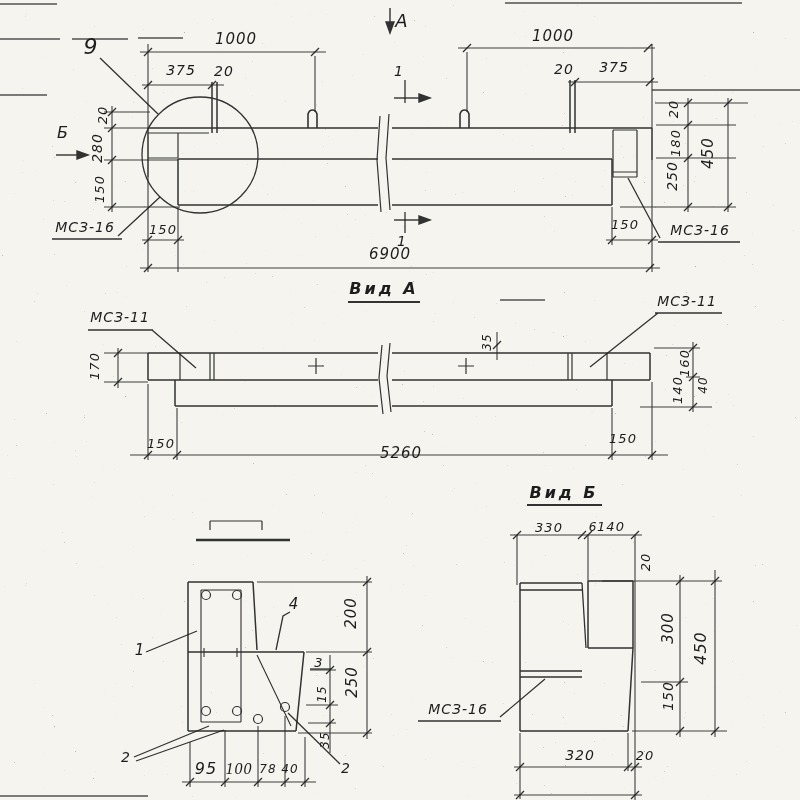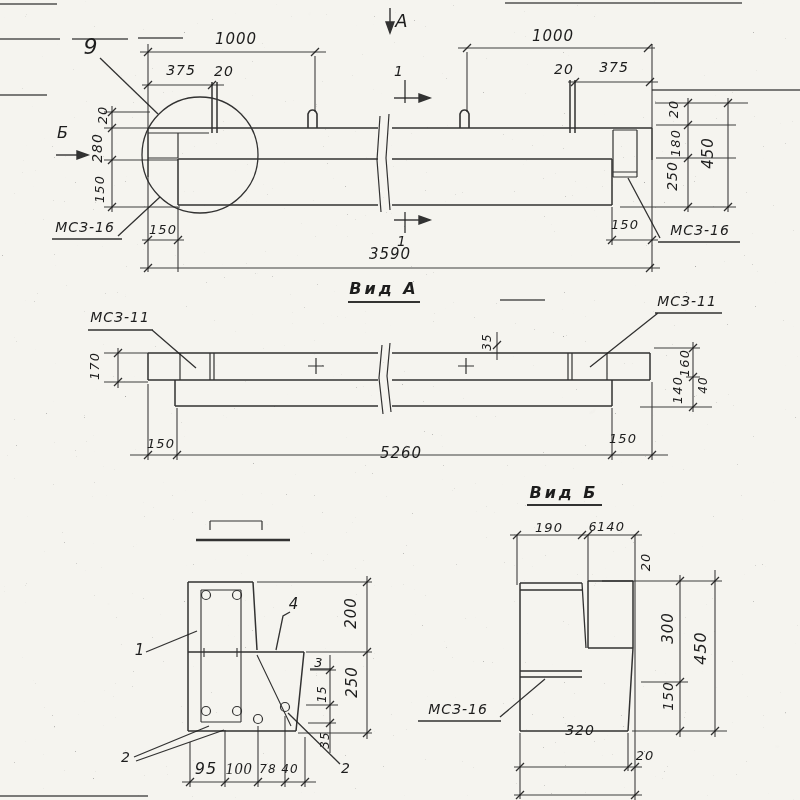--- a/index.html
+++ b/index.html
@@ -161,21 +161,21 @@
       <span class="lbl rot" style="left: 97px; top: 148px; font-size: 14px;">280</span>
       <span class="lbl rot" style="left: 99px; top: 189px; font-size: 13px;">150</span>
       <span class="lbl" style="left: 85px; top: 227px; font-size: 14px;">МСЗ-16</span>
       <span class="lbl" style="left: 163px; top: 229px; font-size: 13px;">150</span>
       <span class="lbl" style="left: 625px; top: 224px; font-size: 13px;">150</span>
       <span class="lbl" style="left: 700px; top: 230px; font-size: 14px;">МСЗ-16</span>
       <span class="lbl rot" style="left: 673px; top: 109px; font-size: 13px;">20</span>
       <span class="lbl rot" style="left: 675px; top: 143px; font-size: 13px;">180</span>
       <span class="lbl rot" style="left: 672px; top: 176px; font-size: 14px;">250</span>
       <span class="lbl rot" style="left: 708px; top: 153px; font-size: 15px;">450</span>
-      <span class="lbl" style="left: 390px; top: 254px; font-size: 15px;">3590</span>
+      <span class="lbl" style="left: 390px; top: 254px; font-size: 15px;">6900</span>
       <span class="lbl title" style="left: 384px; top: 289px; font-size: 16px;">Вид А</span>
       <span class="lbl" style="left: 120px; top: 317px; font-size: 14px;">МСЗ-11</span>
       <span class="lbl" style="left: 687px; top: 301px; font-size: 14px;">МСЗ-11</span>
       <span class="lbl rot" style="left: 94px; top: 366px; font-size: 13px;">170</span>
       <span class="lbl rot" style="left: 487px; top: 342px; font-size: 12px;">35</span>
       <span class="lbl rot" style="left: 684px; top: 363px; font-size: 13px;">160</span>
       <span class="lbl rot" style="left: 677px; top: 390px; font-size: 13px;">140</span>
       <span class="lbl rot" style="left: 703px; top: 385px; font-size: 12px;">40</span>
       <span class="lbl" style="left: 161px; top: 443px; font-size: 13px;">150</span>
       <span class="lbl" style="left: 401px; top: 441px; font-size: 15px; margin-top: 12px;">5260</span>
@@ -187,26 +187,26 @@
       <span class="lbl rot" style="left: 322px; top: 694px; font-size: 12px;">15</span>
       <span class="lbl rot" style="left: 325px; top: 740px; font-size: 12px;">35</span>
       <span class="lbl rot" style="left: 351px; top: 613px; font-size: 15px;">200</span>
       <span class="lbl rot" style="left: 352px; top: 682px; font-size: 15px;">250</span>
       <span class="lbl" style="left: 126px; top: 757px; font-size: 14px;">2</span>
       <span class="lbl" style="left: 346px; top: 768px; font-size: 14px;">2</span>
       <span class="lbl" style="left: 206px; top: 769px; font-size: 16px;">95</span>
       <span class="lbl" style="left: 239px; top: 769px; font-size: 16px; font-family: Liberation Serif, serif;">100</span>
       <span class="lbl" style="left: 268px; top: 769px; font-size: 12px;">78</span>
       <span class="lbl" style="left: 290px; top: 769px; font-size: 12px;">40</span>
-      <span class="lbl" style="left: 549px; top: 527px; font-size: 13px;">190</span>
+      <span class="lbl" style="left: 549px; top: 527px; font-size: 13px;">330</span>
       <span class="lbl" style="left: 593px; top: 527px; font-size: 12px;">6</span>
       <span class="lbl" style="left: 611px; top: 526px; font-size: 13px;">140</span>
       <span class="lbl rot" style="left: 645px; top: 562px; font-size: 13px;">20</span>
       <span class="lbl rot" style="left: 668px; top: 628px; font-size: 15px;">300</span>
       <span class="lbl rot" style="left: 668px; top: 696px; font-size: 14px;">150</span>
       <span class="lbl rot" style="left: 701px; top: 648px; font-size: 16px;">450</span>
       <span class="lbl" style="left: 458px; top: 709px; font-size: 14px;">МСЗ-16</span>
-      <span class="lbl" style="left: 580px; top: 730px; font-size: 14px; text-align: right;">320</span>
+      <span class="lbl" style="left: 580px; top: 755px; font-size: 14px; text-align: right;">320</span>
       <span class="lbl" style="left: 645px; top: 755px; font-size: 13px;">20</span>
       <span class="lbl" style="left: 582px; top: 785px; font-size: 14px; margin-top: 38px;">340</span>
     </div>
 
 </div>
 
 </body></html>

